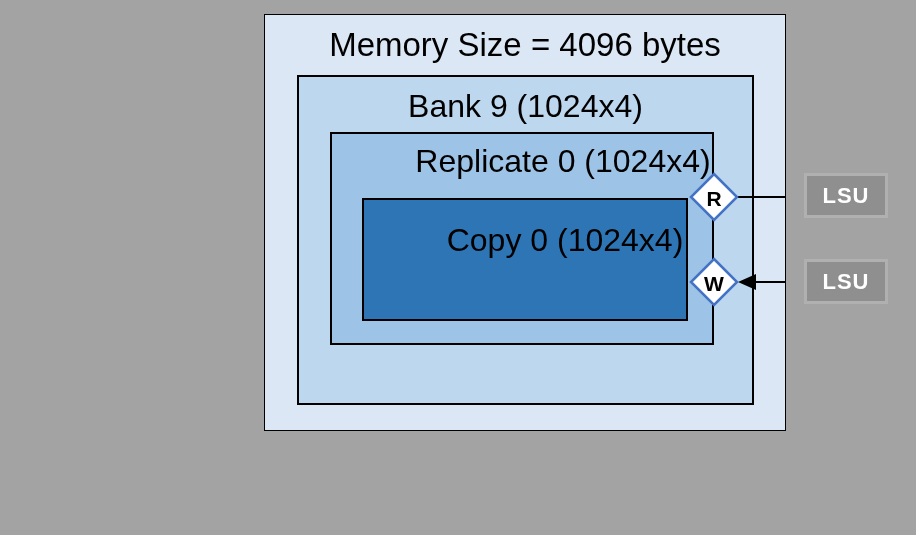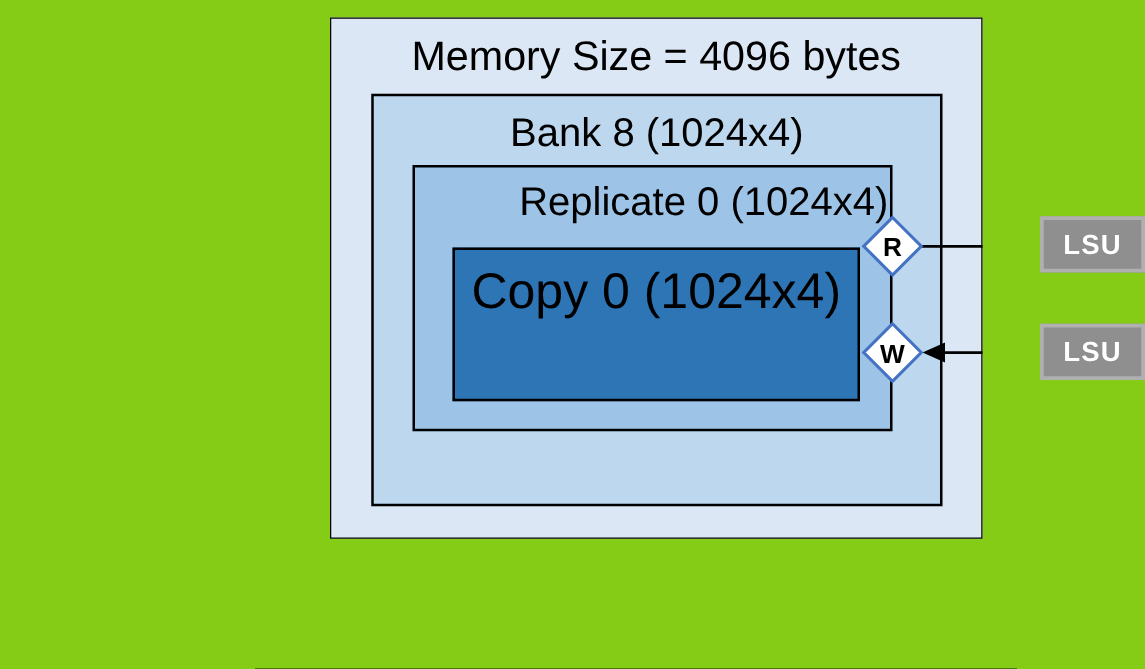--- a/index.html
+++ b/index.html
@@ -5,21 +5,21 @@
   html, body {
     margin: 0;
     padding: 0;
     background: #000;
   }
   #stage {
     position: relative;
     width: 916px;
     height: 535px;
     overflow: hidden;
-    background: #84cc16;
+    background: #a3a3a3;
     font-family: "Liberation Sans", sans-serif;
   }
   .box {
     position: absolute;
     box-sizing: border-box;
     border: 2px solid #000;
   }
   .box-label {
     width: 100%;
     text-align: center;
@@ -27,21 +27,21 @@
     white-space: nowrap;
     line-height: 1.05;
   }
   #memory-box    { left: 264px; top: 14px;  width: 522px; height: 417px; border-width: 1px; }
   #memory-label  { padding-top: 13px; font-size: 33px; }
   #bank-box      { left: 297px; top: 75px;  width: 457px; height: 330px; }
   #bank-label    { padding-top: 13px; font-size: 32px; }
   #replicate-box { left: 330px; top: 132px; width: 384px; height: 213px; }
   #replicate-label { padding-top: 11px; font-size: 32px; margin-left: 41px; }
   #copy-box      { left: 362px; top: 198px; width: 326px; height: 123px; }
-  #copy-label    { padding-top: 12px; font-size: 40px; }
+  #copy-label    { padding-top: 24px; font-size: 32px; margin-left: 40px; }
 
   #connector-overlay {
     position: absolute;
     left: 0; top: 0;
     width: 916px;
     height: 535px;
     pointer-events: none;
   }
   .port-letter {
     position: absolute;
@@ -51,21 +51,21 @@
     font-weight: bold;
     color: #000;
     line-height: 1;
   }
   #read-port-label  { left: 691px; top: 188px; }
   #write-port-label { left: 691px; top: 273px; }
 
   .lsu {
     position: absolute;
     box-sizing: border-box;
-    left: 832px;
+    left: 804px;
     width: 84px;
     height: 45px;
     border: 3px solid #b0b0b0;
     display: flex;
     align-items: center;
     justify-content: center;
     font-size: 22px;
     font-weight: bold;
     letter-spacing: 1px;
   }
@@ -75,21 +75,21 @@
 </head>
 <body style="background: rgb(0, 0, 0);">
 
 <div id="stage">
 
   <div class="box" id="memory-box" style="background-color: rgb(220, 231, 245);">
     <div class="box-label" id="memory-label">Memory Size = 4096 bytes</div>
   </div>
 
   <div class="box" id="bank-box" style="background-color: rgb(189, 215, 238);">
-    <div class="box-label" id="bank-label">Bank 8 (1024x4)</div>
+    <div class="box-label" id="bank-label">Bank 9 (1024x4)</div>
   </div>
 
   <div class="box" id="replicate-box" style="background-color: rgb(157, 195, 230);">
     <div class="box-label" id="replicate-label">Replicate 0 (1024x4)</div>
   </div>
 
   <div class="box" id="copy-box" style="background-color: rgb(46, 117, 182);">
     <div class="box-label" id="copy-label">Copy 0 (1024x4)</div>
   </div>
 

